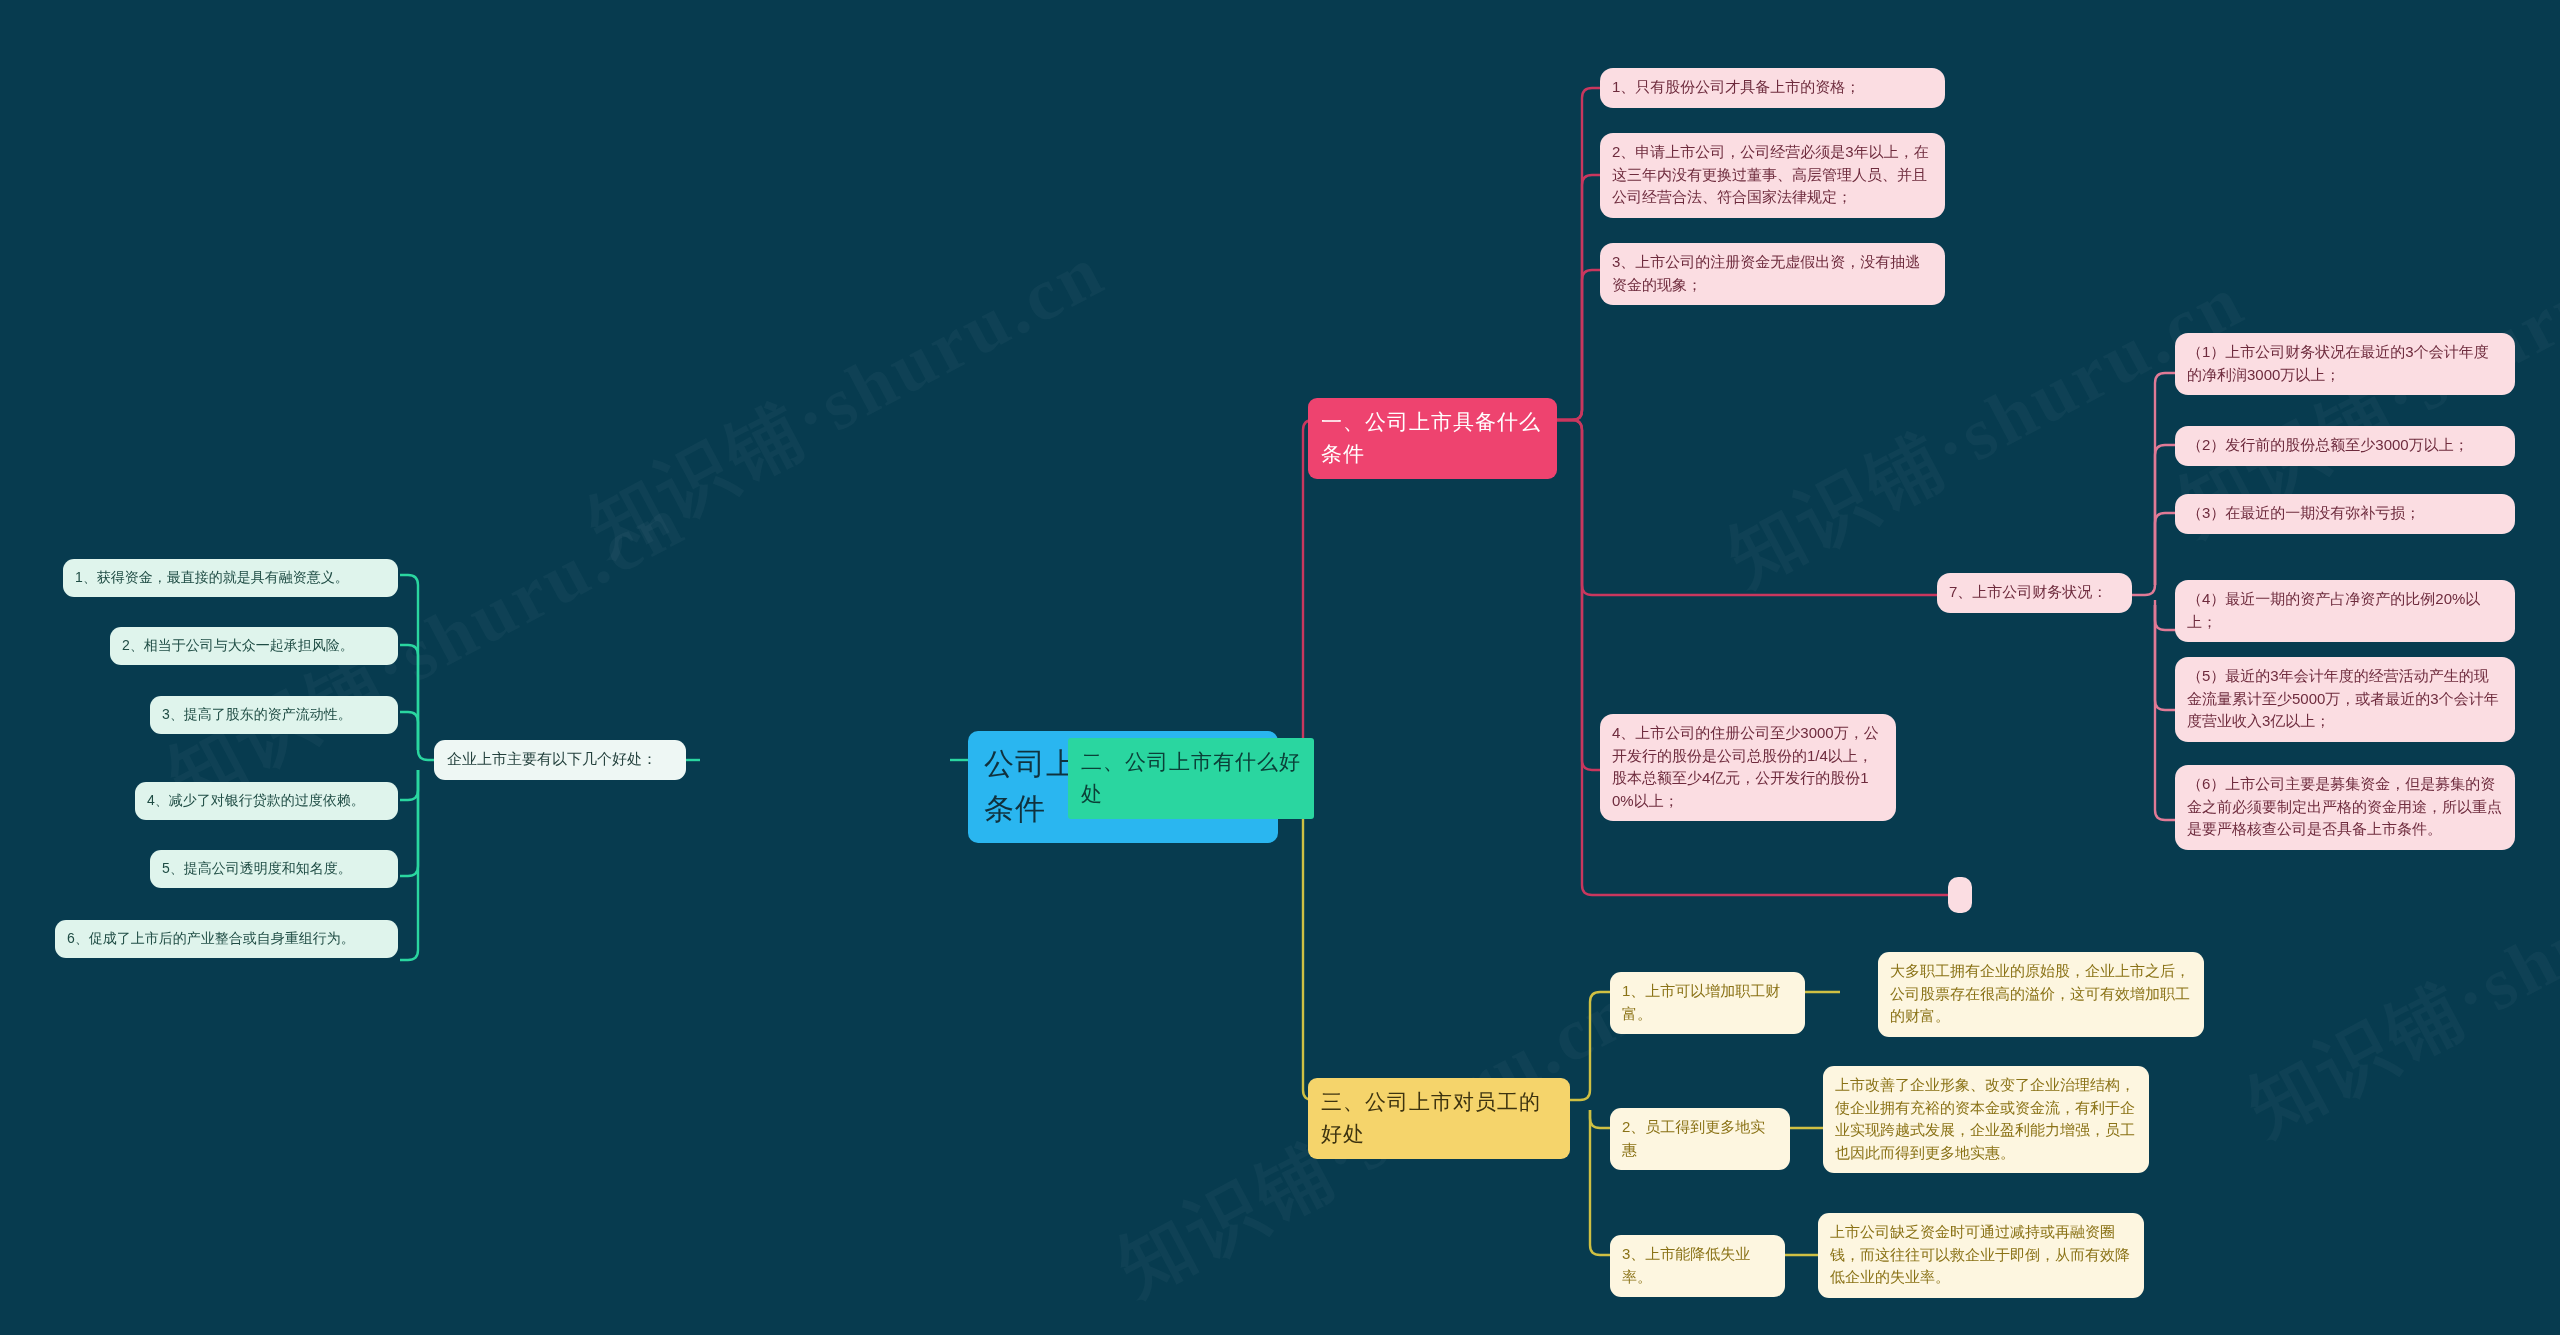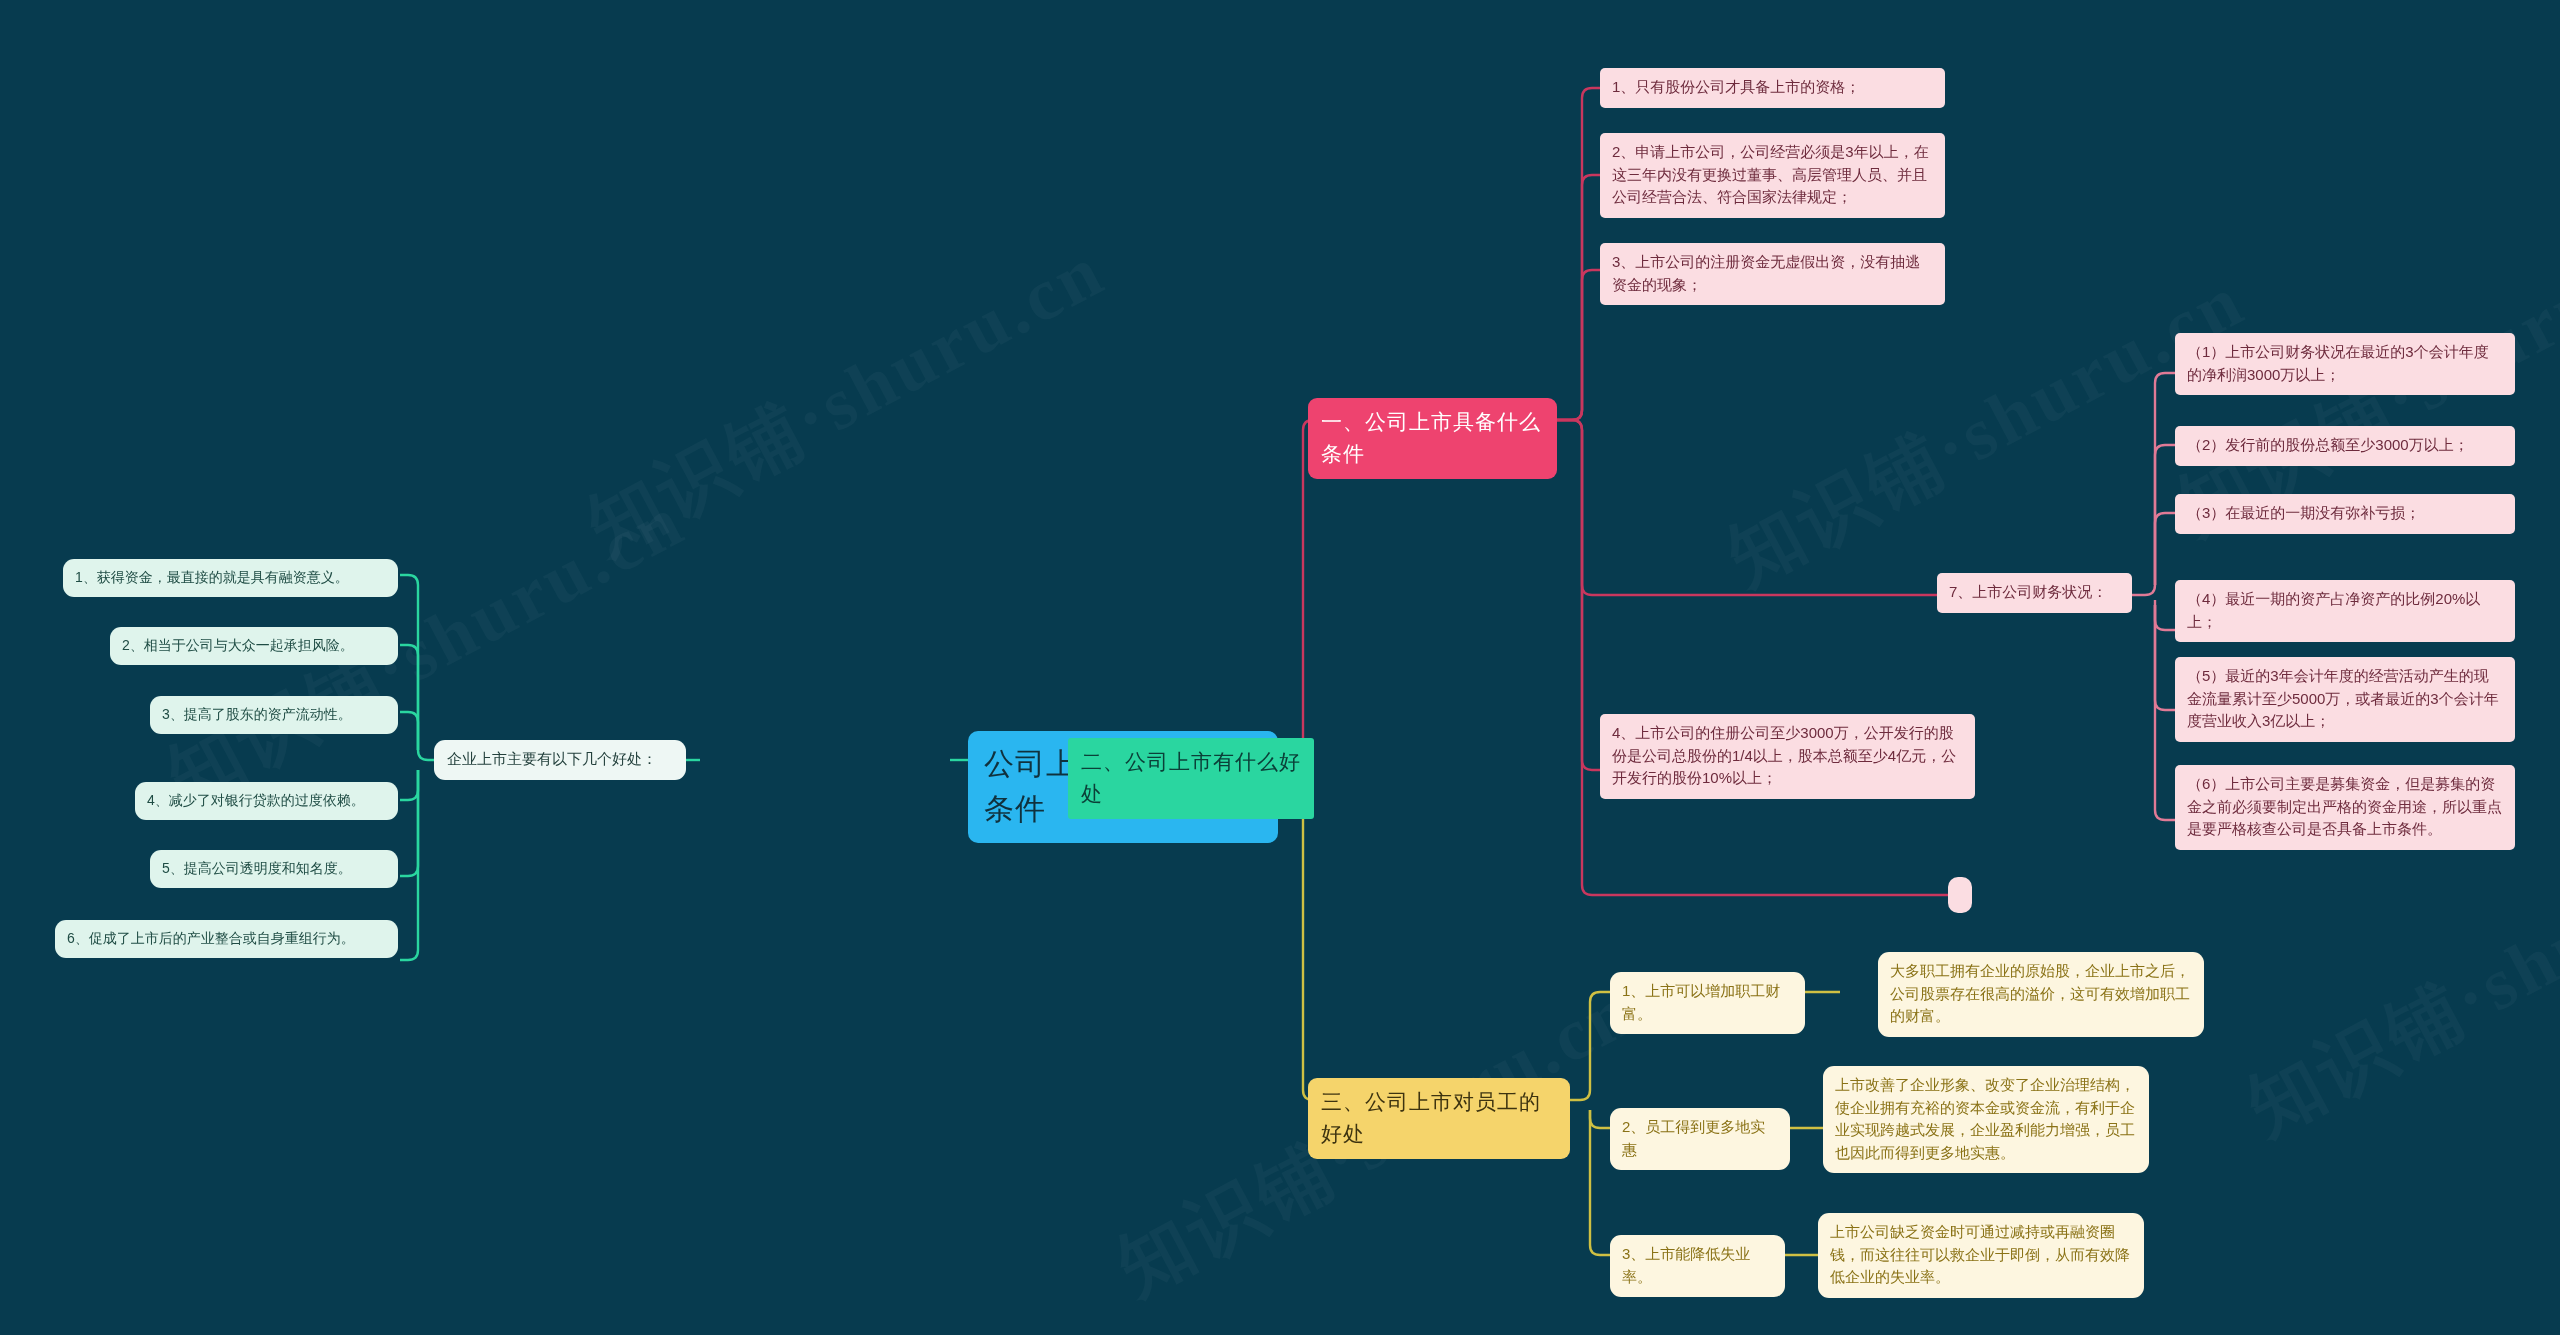--- a/index.html
+++ b/index.html
@@ -73,21 +73,21 @@
     border-radius:9px;
     letter-spacing:1px;
   }
 
   
   .n-pink{
     background:#fbdde2;
     color:#6e2b3d;
     font-size:15px;
     padding:8px 12px 9px 12px;
-    border-radius:5px;
+    border-radius:13px;
   }
   .n-pink-blank{
     background:#fbdde2;
     border-radius:10px;
   }
   .n-green{
     background:#dff4ec;
     color:#1f4c44;
     font-size:14px;
     padding:8px 12px 9px 12px;
@@ -167,21 +167,21 @@
   <div class="node n-root" style="left:968px;top:731px;width:310px;">公司上市具备什么条件</div>
 
   <div class="node n-b-pink" style="left:1308px;top:398px;width:249px;">一、公司上市具备什么条件</div>
 
   <div class="node n-pink" style="left:1600px;top:68px;width:345px;">1、只有股份公司才具备上市的资格；</div>
 
   <div class="node n-pink" style="left:1600px;top:133px;width:345px;">2、申请上市公司，公司经营必须是3年以上，在这三年内没有更换过董事、高层管理人员、并且公司经营合法、符合国家法律规定；</div>
 
   <div class="node n-pink" style="left:1600px;top:243px;width:345px;">3、上市公司的注册资金无虚假出资，没有抽逃资金的现象；</div>
 
-  <div class="node n-pink" style="left:1600px;top:714px;width:375px;">4、上市公司的住册公司至少3000万，公开发行的股份是公司总股份的1/4以上，股本总额至少4亿元，公开发行的股份10%以上；</div>
+  <div class="node n-pink" style="left:1600px;top:714px;width:296px;">4、上市公司的住册公司至少3000万，公开发行的股份是公司总股份的1/4以上，股本总额至少4亿元，公开发行的股份10%以上；</div>
 
   <div class="node n-pink" style="left:1937px;top:573px;width:195px;">7、上市公司财务状况：</div>
 
   <div class="n-pink-blank" style="position:absolute;left:1948px;top:877px;width:24px;height:36px;"></div>
 
   <div class="node n-pink" style="left:2175px;top:333px;width:340px;">（1）上市公司财务状况在最近的3个会计年度的净利润3000万以上；</div>
 
   <div class="node n-pink" style="left:2175px;top:426px;width:340px;">（2）发行前的股份总额至少3000万以上；</div>
 
   <div class="node n-pink" style="left:2175px;top:494px;width:340px;">（3）在最近的一期没有弥补亏损；</div>

